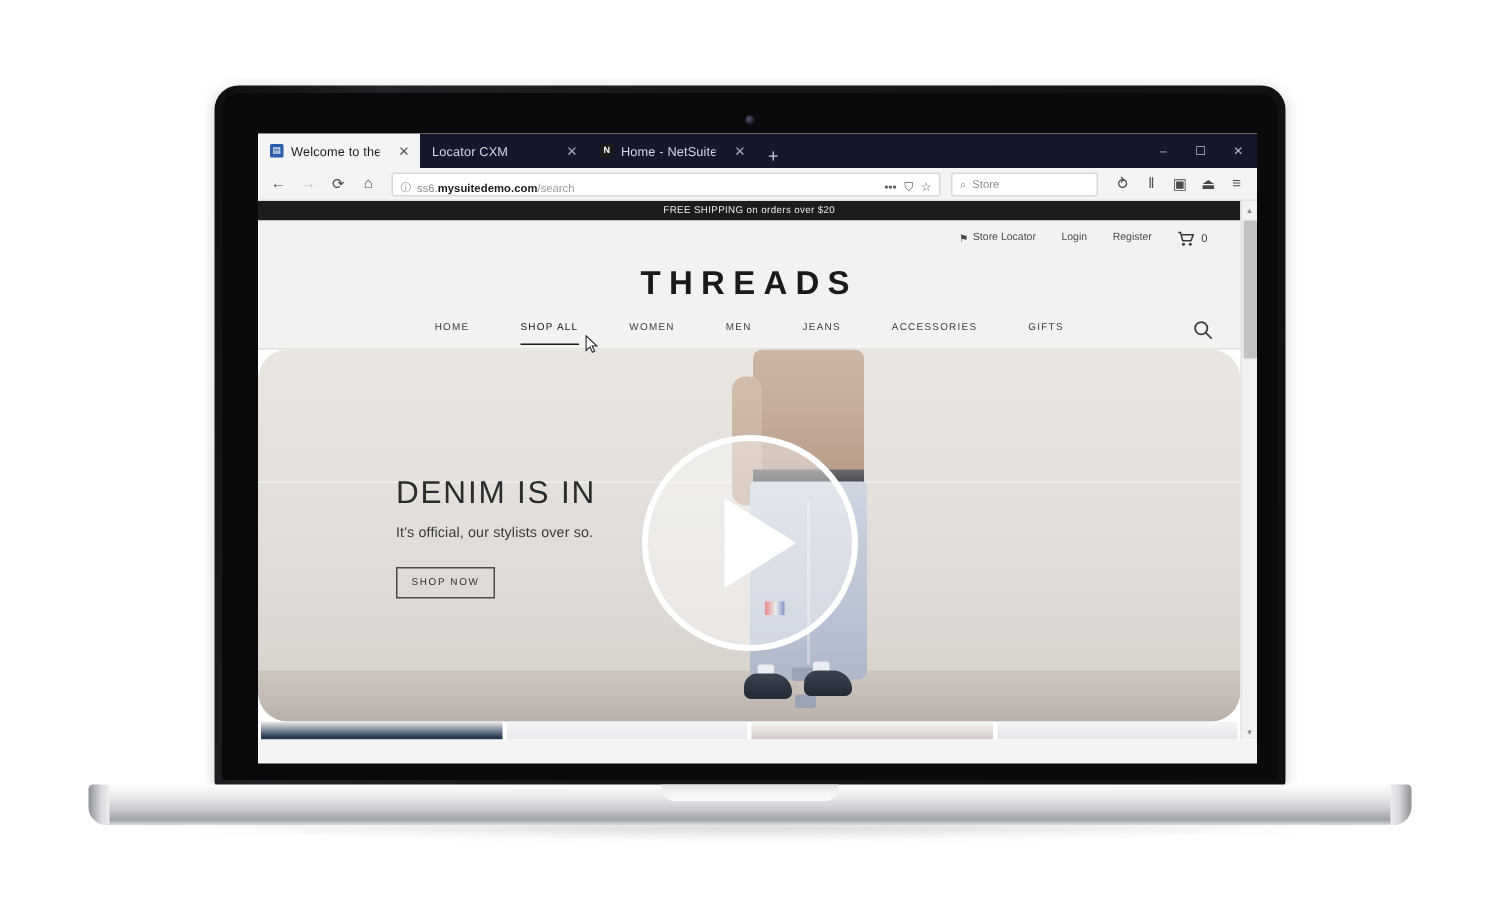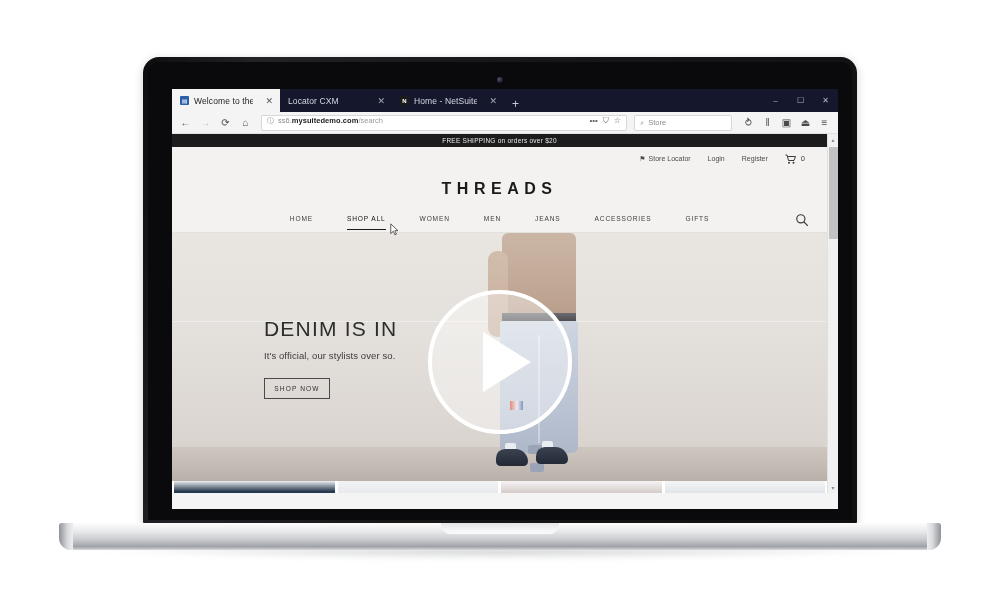--- a/index.html
+++ b/index.html
@@ -108,21 +108,21 @@
     height: 22px; background: #f4f4f4; display: flex; align-items: center;
     padding: 0 5px; gap: 3px; border-bottom: 1px solid #e2e2e2;
   }
   .navbtn {
     width: 17px; height: 17px; display: flex; align-items: center; justify-content: center;
     color: #4a4a4d; font-size: 10px; border-radius: 2px;
   }
   .navbtn.dim { color: #bdbdc0; }
   .urlbar {
     flex: 1; height: 16px; background: #fff; border: 1px solid #d7d7d9;
-    border-radius: 2px; display: flex; align-items: flex-start; gap: 4px;
+    border-radius: 2px; display: flex; align-items: flex-end; gap: 4px;
     padding: 0 5px; margin: 0 4px; font-size: 7.5px; color: #6d6d70;
   }
   .url-lock { font-size: 7px; color: #8b8b8e; }
   .url-dom { color: #1c1c1e; font-weight: bold; letter-spacing: .05px; }
   .url-sub { color: #8b8b8e; }
   .url-path { color: #9a9a9d; }
   .url-icons { margin-left: auto; display: flex; align-items: center; gap: 5px; color: #5d5d60; font-size: 8px; }
   .searchbar {
     width: 98px; height: 16px; background: #fff; border: 1px solid #d7d7d9; border-radius: 2px;
     display: flex; align-items: center; gap: 4px; padding: 0 5px; font-size: 7.5px; color: #8b8b8e;
@@ -155,21 +155,21 @@
     font-size: 7px; color: #4c4c4c;
   }
   .utility .u-item { display: flex; align-items: center; gap: 3px; }
   .cart-wrap { display: flex; align-items: center; gap: 5px; }
   .cart-count { font-size: 7.5px; color: #3a3a3a; }
 
   .brandbar {
     height: 38px; background: #f3f2f0; display: flex; align-items: center; justify-content: center;
   }
   .brand {
-    font-size: 16px; letter-spacing: 5.5px; color: #1a1a1a; font-weight: bold;
+    font-size: 22px; letter-spacing: 5.5px; color: #1a1a1a; font-weight: bold;
     font-family: "Liberation Sans", sans-serif;
   }
   .navrow {
     height: 25px; background: #f3f2f0; display: flex; align-items: center;
     justify-content: center; gap: 0; position: relative;
     border-bottom: 1px solid #e3e1de;
   }
   .navitem {
     font-size: 6.6px; letter-spacing: .85px; color: #3c3c3c;
     padding: 0 17px; position: relative; line-height: 1; padding-top: 3px; padding-bottom: 5px;
@@ -184,20 +184,21 @@
     width: 14px; height: 14px; color: #3a3a3a;
   }
   .cursor {
     position: absolute; left: 218px; top: 15px; width: 9px; height: 13px; z-index: 9;
   }
 
   
   .hero {
     position: relative; height: 248px; overflow: hidden;
     background: linear-gradient(180deg, #e9e5e1 0%, #e4e0dc 38%, #ddd8d3 72%, #d5cfc9 100%);
+    border-radius: 20px;
   }
   .wall-seam {
     position: absolute; left: 0; right: 0; top: 88px; height: 1px;
     background: rgba(255,255,255,.42);
   }
   .wall-base {
     position: absolute; left: 0; right: 0; bottom: 0; height: 34px;
     background: linear-gradient(180deg, #cdc6bf 0%, #c3bbb3 60%, #b8b0a8 100%);
   }
   .model {

